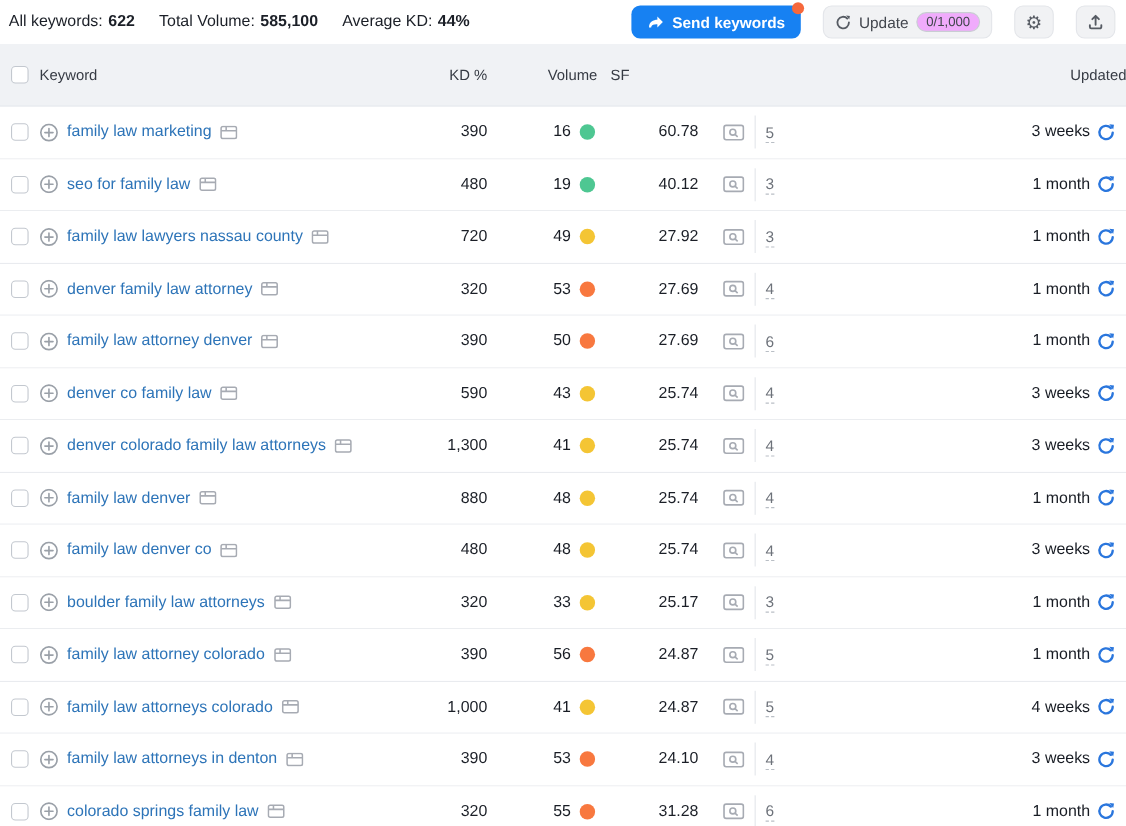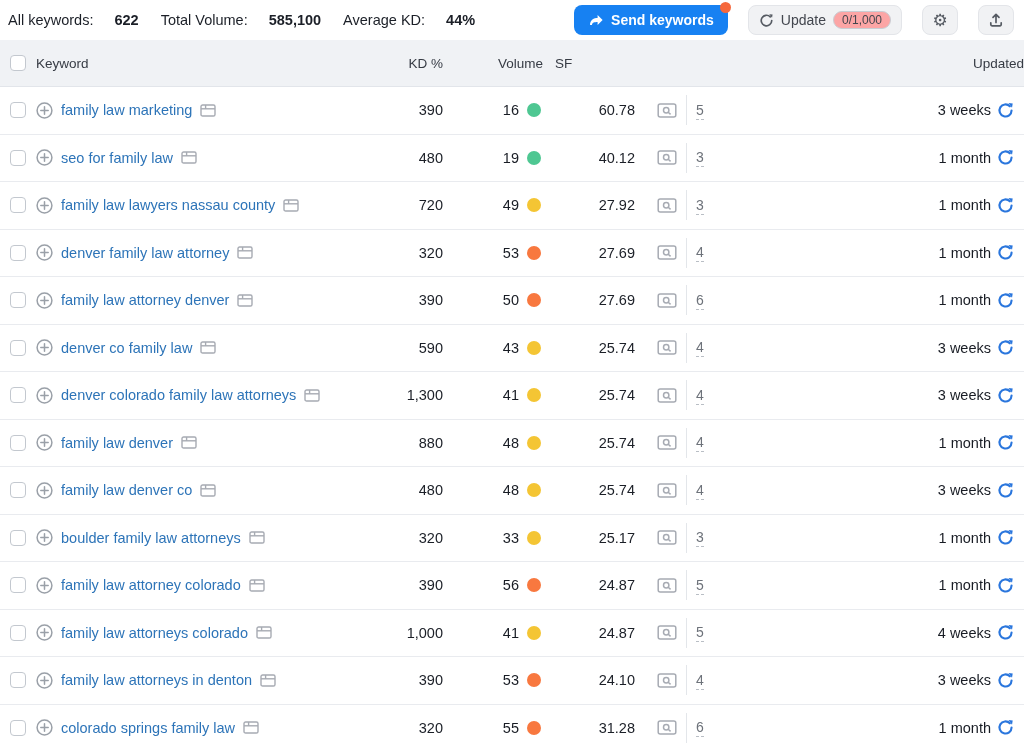--- a/index.html
+++ b/index.html
@@ -2,39 +2,39 @@
 <html><head>
 <meta charset="utf-8">
 <style>
   * { margin:0; padding:0; box-sizing:border-box; }
   html,body { width:1024px; height:751px; background:#fff; overflow:hidden;
     font-family:"Liberation Sans","DejaVu Sans",sans-serif; color:#181c24; }
 
   
   .toolbar { height:40px; display:flex; align-items:center; justify-content:space-between; padding:0 10px 0 8px; background:#fff; }
   .stats { display:flex; align-items:center; gap:22px; font-size:14.5px; color:#1b1f27; }
-  .stat { display:flex; gap:21px; align-items:baseline; }
+  .stat { display:flex; gap:5px; align-items:baseline; }
   .stat b { font-weight:bold; }
   .actions { display:flex; align-items:center; gap:20px; }
 
   .btn-send { position:relative; display:flex; align-items:center; gap:7px; background:#1781f2; color:#fff;
     border:none; border-radius:8px; height:30px; padding:0 14px; font-size:14px; font-weight:bold; cursor:pointer; }
   .btn-send .dot { position:absolute; top:-3px; right:-3px; width:11px; height:11px; border-radius:50%; background:#f6683c; }
 
   .btn-gray { display:flex; align-items:center; gap:7px; background:#f1f2f4; border:1px solid #e3e5e9;
     border-radius:8px; height:30px; padding:0 10px; font-size:14px; color:#42464e; cursor:pointer; }
-  .pill { background:#fca5a5; border:1px solid #c9cdd3; border-radius:10px; padding:1px 8px; font-size:12px; color:#42464e; }
+  .pill { background:#f0abfc; border:1px solid #c9cdd3; border-radius:10px; padding:1px 8px; font-size:12px; color:#42464e; }
   .icon-btn { width:36px; justify-content:center; padding:0; }
   .gear-glyph { font-size:17px; line-height:1; color:#565b63; }
 
   
   .grid { display:grid; grid-template-columns:36px 1fr 100px 100px 108px 66px 1fr; align-items:center; }
   .grid .c-updated { grid-column:7; }
 
-  .thead { height:47px; background:#f0f2f5; border-bottom:1px solid #e2e5ea; font-size:13.5px; color:#363b44; }
+  .thead { height:57px; background:#f0f2f5; border-bottom:1px solid #e2e5ea; font-size:13.5px; color:#363b44; }
   .th { height:100%; display:flex; align-items:center; }
   .th-right { justify-content:flex-end; }
   .th-cpc { background:#e4e7eb; justify-content:flex-end; padding-right:14px; gap:6px; }
   .th-updated { justify-content:flex-end; padding-right:0; }
   .th-sf { padding-left:12px;text-align:right; }
 
   .row { height:47.5px; border-bottom:1px solid #e9ebef; font-size:14.5px; background:#fff; }
 
   .cell-check { display:flex; justify-content:center; }
   input[type=checkbox] { appearance:none; width:16px; height:16px; border:1.5px solid #c3c8cf; border-radius:4px; background:#fff; cursor:pointer; }

